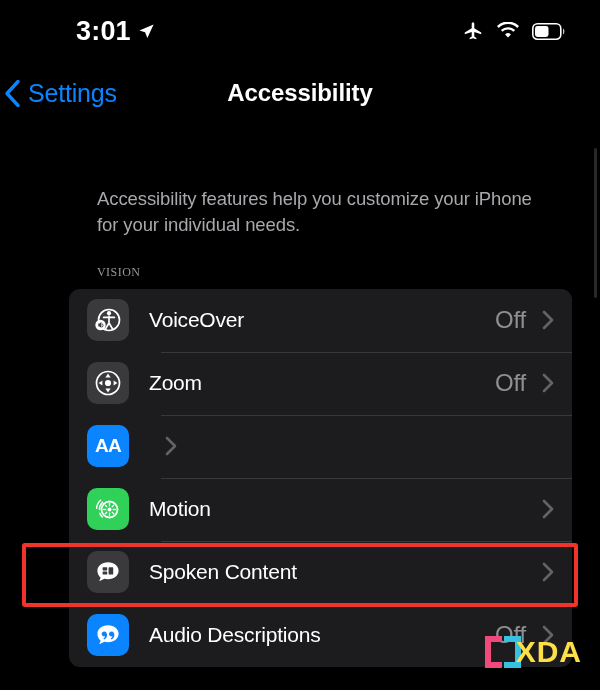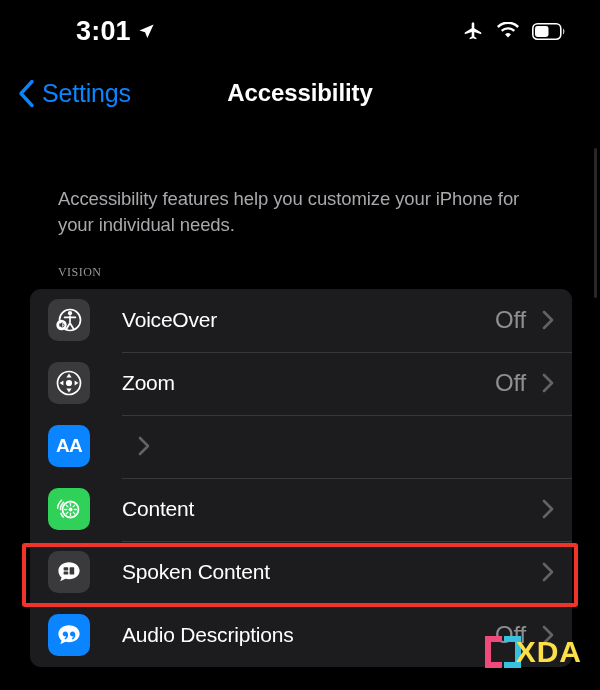--- a/index.html
+++ b/index.html
@@ -27,33 +27,33 @@
   .sb-time { font-size:27px; font-weight:600; letter-spacing:0.2px; color:#fff; }
   .sb-right { display:flex; align-items:center; gap:12px; }
   .icon-svg { display:block; }
 
   
   .navbar {
     position:absolute; top:62px; left:0; right:0;
     height:62px;
   }
   .nav-back {
-    position:absolute; left:18px; top:50%; transform:translateY(-50%);
+    position:absolute; left:4px; top:50%; transform:translateY(-50%);
     display:flex; align-items:center; gap:7px;
     color:#0a84ff; cursor:pointer;
   }
   .nav-back-label { font-size:25px; color:#0a84ff; letter-spacing:-0.2px; }
   .nav-title {
     position:absolute; left:0; right:0; top:50%; transform:translateY(-50%);
     text-align:center;
     font-size:24px; font-weight:700; color:#fff; letter-spacing:-0.1px;
   }
 
   
-  .content { position:absolute; top:124px; left:0; right:0; bottom:0; }
+  .content { position:absolute; top:124px; left:0; right:0; bottom:0;padding-left:39px; }
 
   .intro {
     padding:62px 46px 0 58px;
     font-size:18.5px; line-height:1.42;
     color:#a8a8ad;
     letter-spacing:-0.1px;
   }
 
   .section-header {
     padding:26px 0 9px 58px;
@@ -81,21 +81,21 @@
     content:"";
     position:absolute; left:92px; right:0; top:0;
     height:1px; background:#38383a;
   }
 
   .row-icon {
     width:42px; height:42px;
     border-radius:10px;
     flex:0 0 42px;
     display:flex; align-items:center; justify-content:center;
-    margin-right:32px;
+    margin-right:20px;
   }
   .ic-gray  { background:#3a3a3c; }
   .ic-blue  { background:#0a84ff; }
   .ic-green { background:#30d158; }
 
   .row-label {
     flex:1 1 auto;
     font-size:21px; color:#fff;
     letter-spacing:-0.2px;
     white-space:nowrap;
@@ -267,21 +267,21 @@
               <path d="M20.7 11.3 l-1.6 1.6"></path>
                 <path d="M13.9 18.1 l-1.6 1.6"></path>
             </g>
             <g stroke="#fff" stroke-width="1.5" stroke-linecap="round" fill="none">
               <path d="M9.6 8.2 a10 10 0 0 0 -3.2 7.3"></path>
               <path d="M6.9 19.4 a10 10 0 0 0 2.4 3.6"></path>
               <path d="M7.6 6.2 a12 12 0 0 0 -4 8"></path>
             </g>
           </svg>
         </div>
-        <div class="row-label">Content</div>
+        <div class="row-label">Motion</div>
         <div class="row-value"></div>
         <div class="row-chevron">
           <svg class="icon-svg" width="12" height="20" viewBox="0 0 12 20">
             <path d="M2 2 L10 10 L2 18" fill="none" stroke="#636366" stroke-width="2.6" stroke-linecap="round" stroke-linejoin="round"></path>
           </svg>
         </div>
       </div>
 
       <div class="row">
         <div class="row-icon ic-gray">

